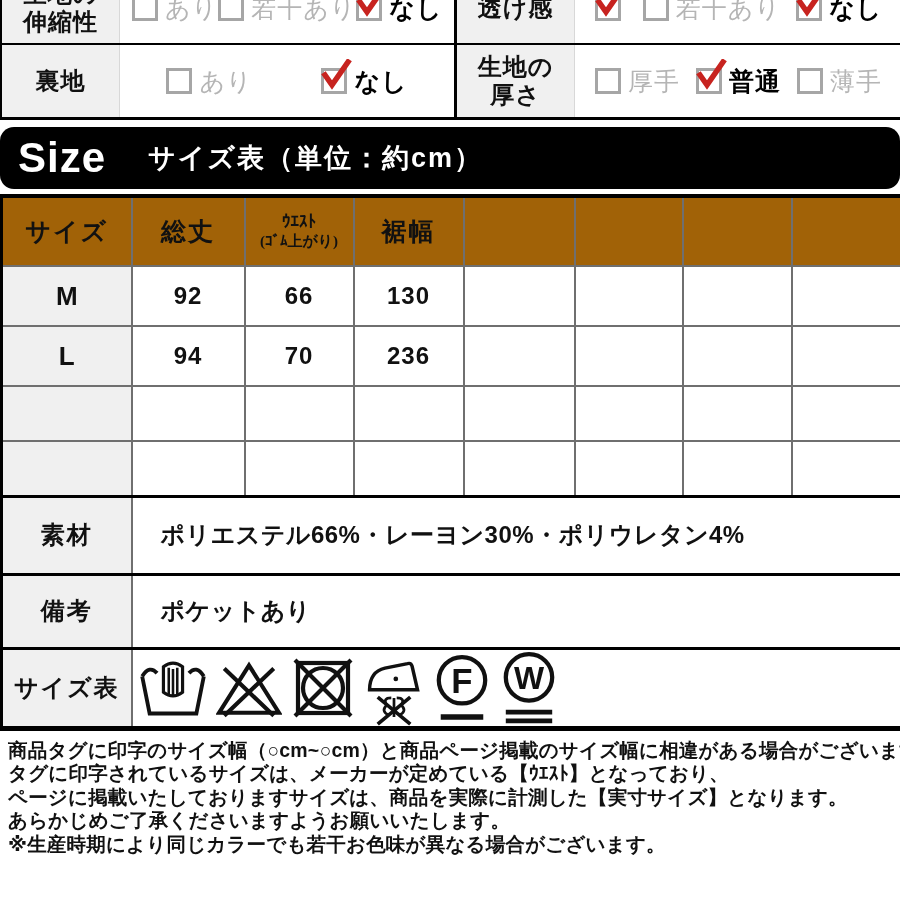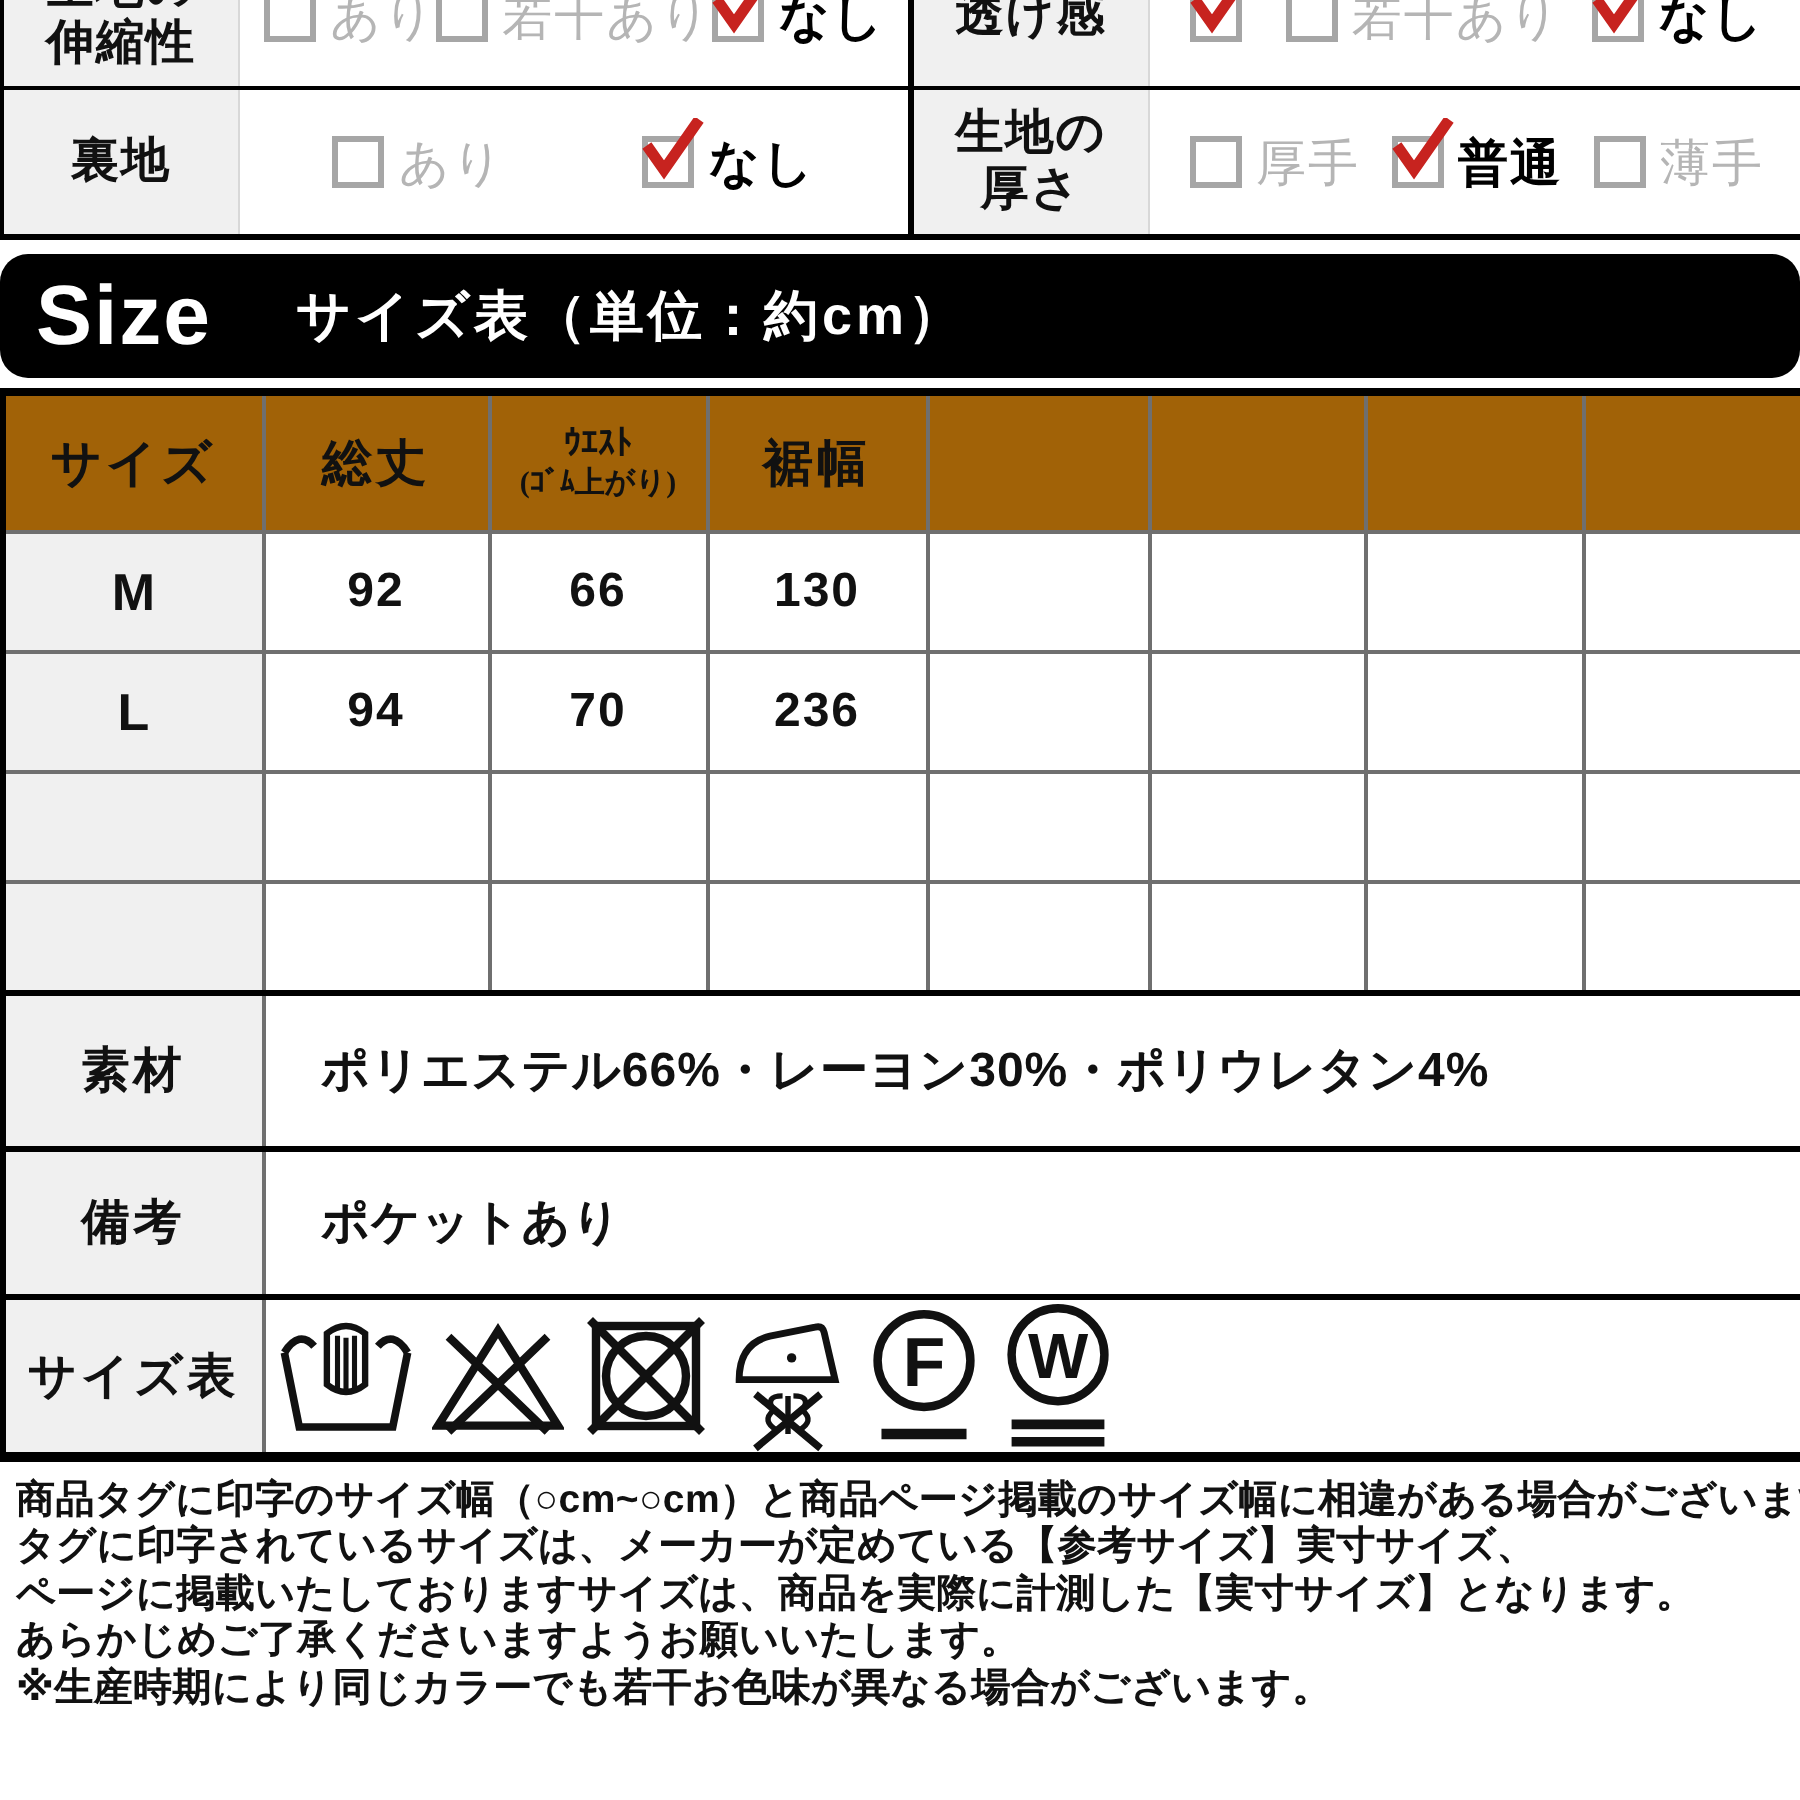--- a/index.html
+++ b/index.html
@@ -389,17 +389,17 @@
   </svg>
 </span>
           </div>
         </td>
       </tr>
     </tbody>
 </table>
 
 <div class="notes">
     <div class="note">商品タグに印字のサイズ幅（○cm~○cm）と商品ページ掲載のサイズ幅に相違がある場合がございます。</div>
-    <div class="note">タグに印字されているサイズは、メーカーが定めている【参考サイズ】実寸サイズ、</div>
+    <div class="note">タグに印字されているサイズは、メーカーが定めている【ｳｴｽﾄ】となっており、</div>
     <div class="note">ページに掲載いたしておりますサイズは、商品を実際に計測した【実寸サイズ】となります。</div>
     <div class="note">あらかじめご了承くださいますようお願いいたします。</div>
     <div class="note">※生産時期により同じカラーでも若干お色味が異なる場合がございます。</div>
   </div>
 
 </body></html>

